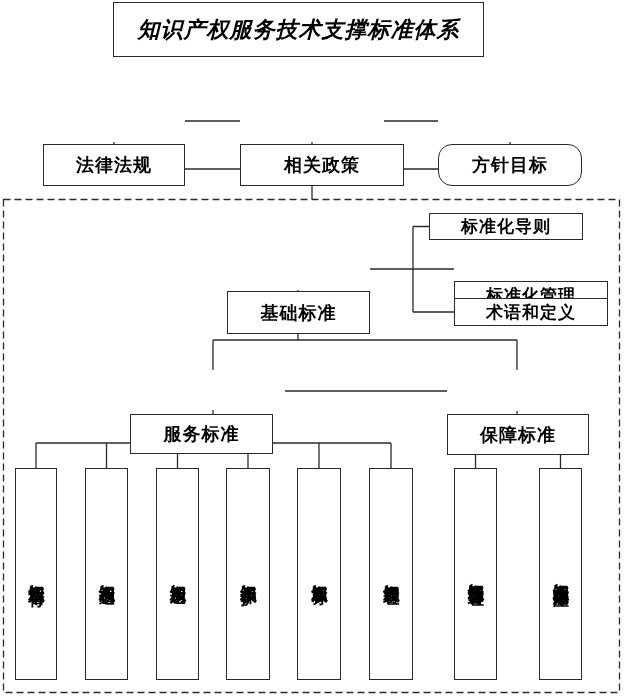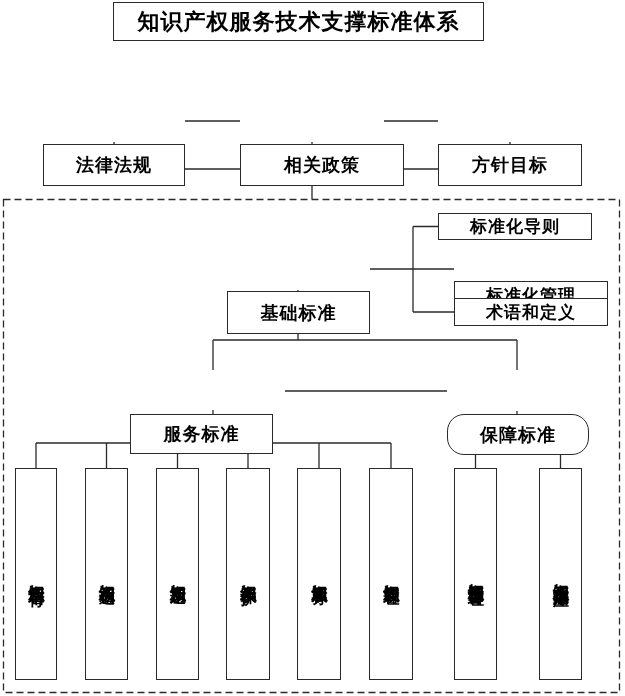--- a/index.html
+++ b/index.html
@@ -23,34 +23,34 @@
     border: 1.5px solid #2a2a2a;
     background: #ffffff;
     display: flex;
     align-items: center;
     justify-content: center;
     font-weight: bold;
     text-align: center;
     white-space: nowrap;
   }
   .title-box {
-    left: 113px; top: 2px; width: 371px; height: 39px;
-    font-size: 22px; letter-spacing: 1px; border-width: 1.7px;
+    left: 113px; top: 2px; width: 371px; height: 55px;
+    font-size: 22px; letter-spacing: 1px; border-width: 1.7px; font-style: italic;
   }
   .mid { font-size: 18px; letter-spacing: 1px; margin-top: 44px; }
   .small { font-size: 17px; letter-spacing: 1px; }
   .n-law       { left: 43px;  top: 100px; width: 142px; height: 42px; }
   .n-policy    { left: 240px; top: 100px; width: 164px; height: 42px; }
-  .n-goal      { left: 438px; top: 100px; width: 144px; height: 42px; }
+  .n-goal      { left: 438px; top: 100px; width: 144px; height: 42px; border-radius: 14px; }
   .n-base      { left: 227px; top: 247px; width: 143px; height: 43px; }
-  .n-guide     { left: 438px; top: 213px; width: 154px; height: 27px; }
+  .n-guide     { left: 429px; top: 213px; width: 154px; height: 27px; }
   .n-stdmgmt   { left: 454px; top: 255px; width: 154px; height: 28px; margin-top: 26px; }
   .n-terms     { left: 454px; top: 298px; width: 154px; height: 28px; }
   .n-service   { left: 130px; top: 370px; width: 143px; height: 40px; }
-  .n-guarantee { left: 447px; top: 370px; width: 142px; height: 41px; border-radius: 17px; }
+  .n-guarantee { left: 447px; top: 370px; width: 142px; height: 41px; }
   .vbox {
     position: absolute;
     box-sizing: border-box;
     border: 1.4px solid #2a2a2a;
     background: #fff;
     top: 468px;
     width: 43px;
     height: 212px;
     display: flex;
     align-items: center;

